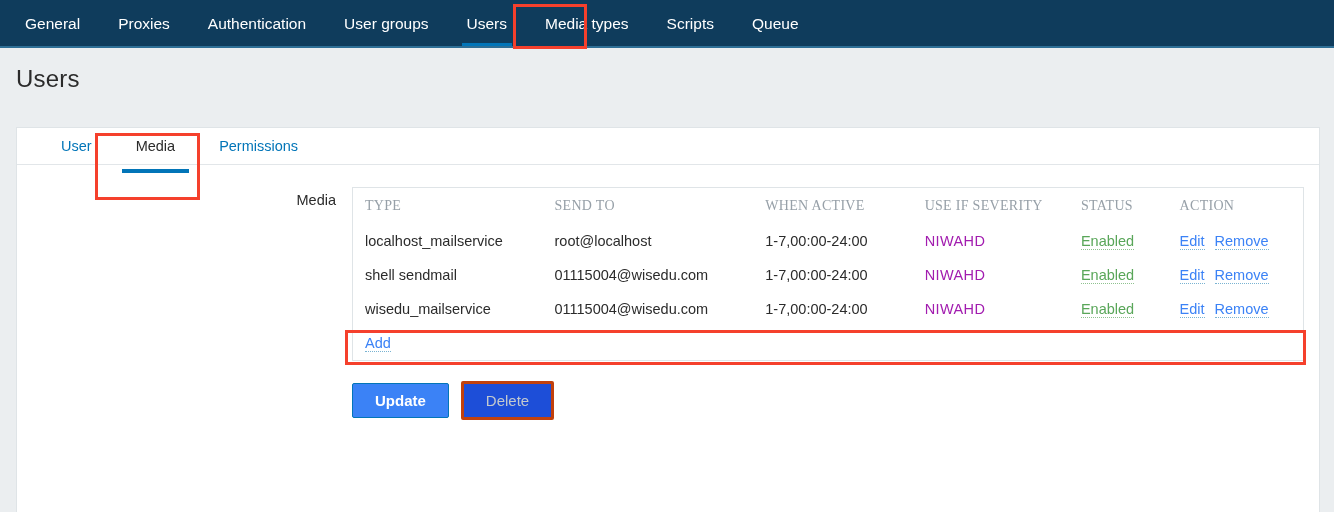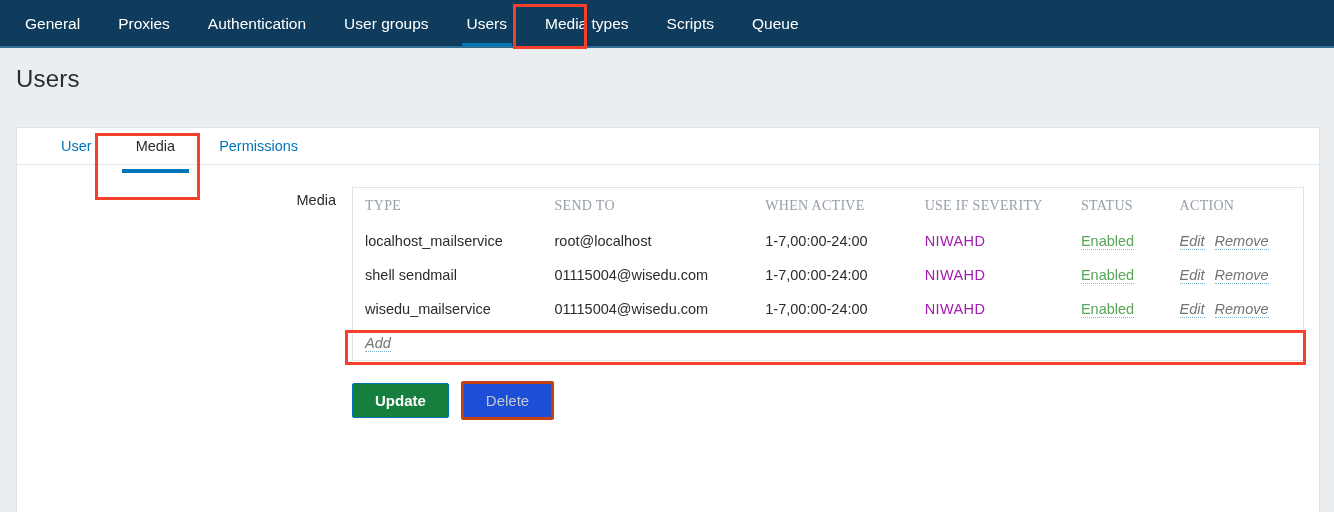--- a/index.html
+++ b/index.html
@@ -147,25 +147,24 @@
   .col-type      { width: 196px; }
   .col-sendto    { width: 205px; }
   .col-active    { width: 155px; }
   .col-severity  { width: 152px; }
   .col-status    { width: 96px; }
   .col-action    { width: 120px; }
 
   .sev { color: #a21caf; letter-spacing: .4px; }
 
   .link {
-    color: #737373;
+    color: #3b82f6;
     text-decoration: none;
     border-bottom: 1px dotted #79b3d2;
     cursor: pointer;
-    font-style: italic;
   }
   .link-green {
     color: #59a659;
     text-decoration: none;
     border-bottom: 1px dotted #8fc28f;
     cursor: pointer;
   }
   .action-cell span { margin-right: 10px; }
   .action-cell span:last-child { margin-right: 0; }
 
@@ -180,21 +179,21 @@
   }
   .btn {
     font-family: "Liberation Sans", sans-serif;
     font-size: 15px;
     padding: 9px 22px;
     border-radius: 2px;
     cursor: pointer;
     line-height: 1;
   }
   .btn-primary {
-    background: #15803d;
+    background: #3b82f6;
     border: 1px solid #0275b8;
     color: #ffffff;
     font-weight: bold;
   }
   .btn-disabled {
     background: #1d4ed8;
     border: 3px solid #c2410c;
     color: #c3c9ce;
     cursor: default;
   }

